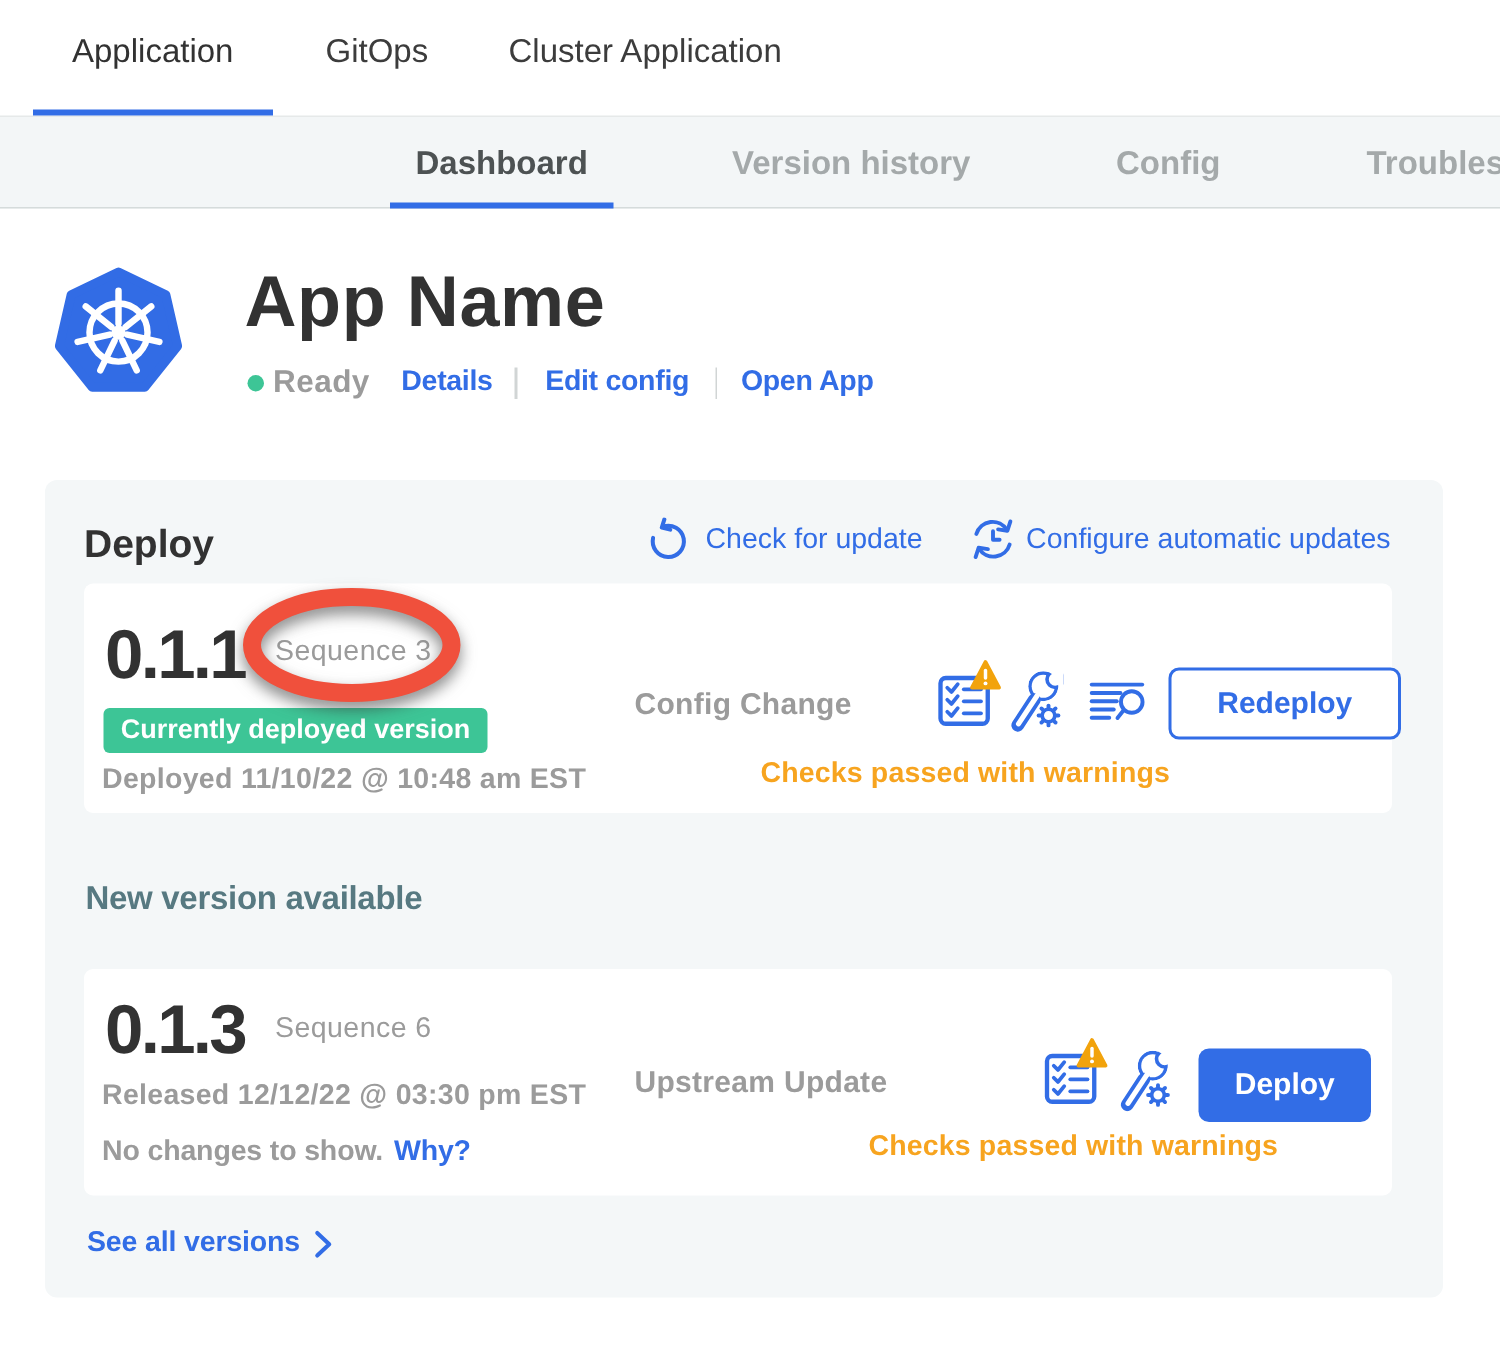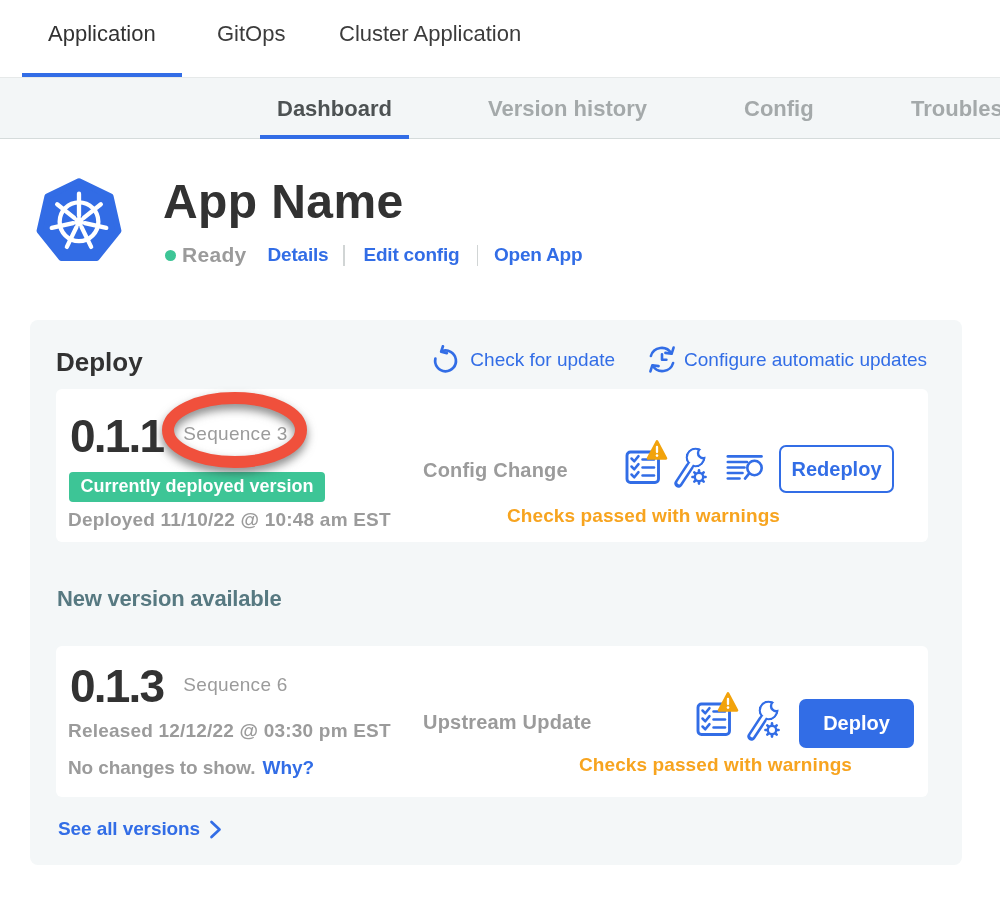--- a/index.html
+++ b/index.html
@@ -84,21 +84,21 @@
   .vicon { position:absolute; cursor:pointer; }
   .vcard.current  .ic-checklist { left:568px; top:49px; }
   .vcard.current  .ic-wrench    { left:617px; top:57px; }
   .vcard.current  .ic-files     { left:670px; top:65px; }
   .vcard.available .ic-checklist { left:639px; top:44px; }
   .vcard.available .ic-wrench    { left:690px; top:53px; }
 
   .btn { position:absolute; display:flex; align-items:center; justify-content:center;
     font-size:20px; font-weight:bold; border-radius:7px; cursor:pointer;
     font-family:"Liberation Sans", sans-serif; }
-  .btn.redeploy { left:723px; top:56px; width:115px; height:48px; color:#326de6;
+  .btn.redeploy { left:723px; top:56px; width:155px; height:48px; color:#326de6;
     background:#fff; border:2px solid #326de6; }
   .btn.deploy { left:743px; top:53px; width:115px; height:49px; color:#fff;
     background:#326de6; border:none; }
 
   .new-version-heading { position:absolute; left:27px; top:266px; font-size:22px;
     font-weight:bold; color:#577981; letter-spacing:-0.2px; }
 
   .see-all { position:absolute; left:28px; top:498px; display:flex; align-items:center; cursor:pointer; }
   .see-all span { font-size:19px; font-weight:bold; color:#326de6; letter-spacing:-0.1px; }
   .see-all svg { margin-left:9px; }

